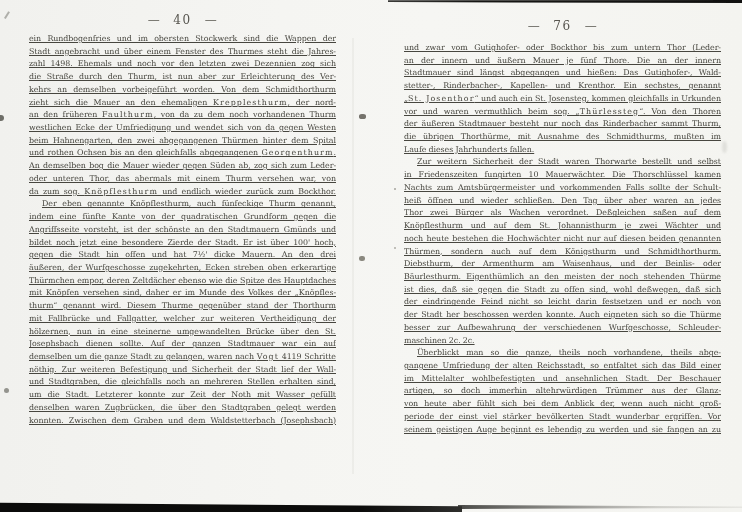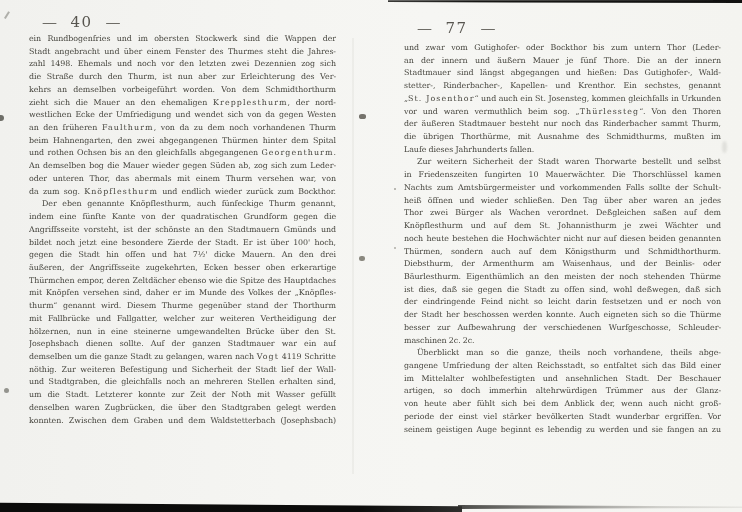--- a/index.html
+++ b/index.html
@@ -11,30 +11,31 @@
   .scan {
     position: relative;
     width: 742px; height: 512px;
     background: linear-gradient(90deg, #f1f1ee 0%, #f5f5f2 38%, #f6f6f3 58%, #f4f4f0 100%);
     overflow: hidden;
   }
   
   .page { position: absolute; inset: 0; pointer-events: none; }
   .pagenum {
     position: absolute;
-    font-size: 15px;
+    text-align: center;
+    font-size: 12px;
     color: #57554f;
     letter-spacing: 0.5px;
   }
   .page-left  .pagenum { left: 29px;  top: 13px; width: 307px; }
   .page-right .pagenum { left: 404px; top: 19px; width: 317px; }
   .pagenum .dash { margin: 0 13px; color: #6a6862; }
   .pagenum .num  { letter-spacing: 1.5px; }
 
-  .text-block { position: absolute; color: #47463f; }
+  .text-block { position: absolute; color: #47463f; text-decoration: underline; }
   .page-left  .text-block { left: 29px;  top: 33px; width: 307px; }
   .page-right .text-block { left: 404px; top: 42px; width: 317px; }
 
   .line {
     height: 12.72px;
     line-height: 12.72px;
     font-size: 7.9px;
     letter-spacing: -0.05px;
     word-spacing: -0.3px;
     text-align: justify;
@@ -103,51 +104,51 @@
     <header class="pagenum">
       <span class="dash">—</span><span class="num">40</span><span class="dash">—</span>
     </header>
     <div class="text-block">
         <div class="line"><span>ein Rundbogenfries und im obersten Stockwerk sind die Wappen der</span></div>
         <div class="line"><span>Stadt angebracht und über einem Fenster des Thurmes steht die Jahres-</span></div>
         <div class="line"><span>zahl 1498. Ehemals und noch vor den letzten zwei Dezennien zog sich</span></div>
         <div class="line"><span>die Straße durch den Thurm, ist nun aber zur Erleichterung des Ver-</span></div>
         <div class="line"><span>kehrs an demselben vorbeigeführt worden. Von dem Schmidthorthurm</span></div>
         <div class="line"><span>zieht sich die Mauer an den ehemaligen </span><span class="sperr">Krepplesthurm</span><span>, der nord-</span></div>
+        <div class="line"><span>an den früheren </span><span class="sperr">Faulthurm</span><span>, von da zu dem noch vorhandenen Thurm</span></div>
         <div class="line"><span>westlichen Ecke der Umfriedigung und wendet sich von da gegen Westen</span></div>
-        <div class="line"><span>an den früheren </span><span class="sperr">Faulthurm</span><span>, von da zu dem noch vorhandenen Thurm</span></div>
         <div class="line"><span>beim Hahnengarten, den zwei abgegangenen Thürmen hinter dem Spital</span></div>
         <div class="line"><span>und rothen Ochsen bis an den gleichfalls abgegangenen </span><span class="sperr">Georgenthurm</span><span>.</span></div>
         <div class="line"><span>An demselben bog die Mauer wieder gegen Süden ab, zog sich zum Leder-</span></div>
         <div class="line"><span>oder unteren Thor, das abermals mit einem Thurm versehen war, von</span></div>
         <div class="line"><span>da zum sog. </span><span class="sperr">Knöpflesthurm</span><span> und endlich wieder zurück zum Bockthor.</span></div>
         <div class="line indent"><span>Der eben genannte Knöpflesthurm, auch fünfeckige Thurm genannt,</span></div>
         <div class="line"><span>indem eine fünfte Kante von der quadratischen Grundform gegen die</span></div>
         <div class="line"><span>Angriffsseite vorsteht, ist der schönste an den Stadtmauern Gmünds und</span></div>
         <div class="line"><span>bildet noch jetzt eine besondere Zierde der Stadt. Er ist über 100' hoch,</span></div>
         <div class="line"><span>gegen die Stadt hin offen und hat 7½' dicke Mauern. An den drei</span></div>
-        <div class="line"><span>äußeren, der Angriffsseite zugekehrten, Ecken besser oben erkerartige</span></div>
+        <div class="line"><span>äußeren, der Wurfgeschosse zugekehrten, Ecken streben oben erkerartige</span></div>
         <div class="line"><span>Thürmchen empor, deren Zeltdächer ebenso wie die Spitze des Hauptdaches</span></div>
         <div class="line"><span>mit Knöpfen versehen sind, daher er im Munde des Volkes der „Knöpfles-</span></div>
         <div class="line"><span>thurm“ genannt wird. Diesem Thurme gegenüber stand der Thorthurm</span></div>
         <div class="line"><span>mit Fallbrücke und Fallgatter, welcher zur weiteren Vertheidigung der</span></div>
         <div class="line"><span>hölzernen, nun in eine steinerne umgewandelten Brücke über den St.</span></div>
         <div class="line"><span>Josephsbach dienen sollte. Auf der ganzen Stadtmauer war ein auf</span></div>
         <div class="line"><span>demselben um die ganze Stadt zu gelangen, waren nach </span><span class="sperr">Vogt</span><span> 4119 Schritte</span></div>
         <div class="line"><span>nöthig. Zur weiteren Befestigung und Sicherheit der Stadt lief der Wall-</span></div>
         <div class="line"><span>und Stadtgraben, die gleichfalls noch an mehreren Stellen erhalten sind,</span></div>
         <div class="line"><span>um die Stadt. Letzterer konnte zur Zeit der Noth mit Wasser gefüllt</span></div>
         <div class="line"><span>denselben waren Zugbrücken, die über den Stadtgraben gelegt werden</span></div>
         <div class="line"><span>konnten. Zwischen dem Graben und dem Waldstetterbach (Josephsbach)</span></div>
       </div>
   </section>
 
   <section class="page page-right">
     <header class="pagenum">
-      <span class="dash">—</span><span class="num">77</span><span class="dash">—</span>
+      <span class="dash">—</span><span class="num">76</span><span class="dash">—</span>
     </header>
     <div class="text-block">
         <div class="line"><span>und zwar vom Gutighofer- oder Bockthor bis zum untern Thor (Leder-</span></div>
         <div class="line"><span>an der innern und äußern Mauer je fünf Thore. Die an der innern</span></div>
         <div class="line"><span>Stadtmauer sind längst abgegangen und hießen: Das Gutighofer-, Wald-</span></div>
         <div class="line"><span>stetter-, Rinderbacher-, Kapellen- und Krenthor. Ein sechstes, genannt</span></div>
         <div class="line"><span>„</span><span class="sperr">St. Josenthor</span><span>“ und auch ein St. Josensteg, kommen gleichfalls in Urkunden</span></div>
         <div class="line"><span>vor und waren vermuthlich beim sog. „</span><span class="sperr">Thürlessteg</span><span>“. Von den Thoren</span></div>
         <div class="line"><span>der äußeren Stadtmauer besteht nur noch das Rinderbacher sammt Thurm,</span></div>
         <div class="line"><span>die übrigen Thorthürme, mit Ausnahme des Schmidthurms, mußten im</span></div>

